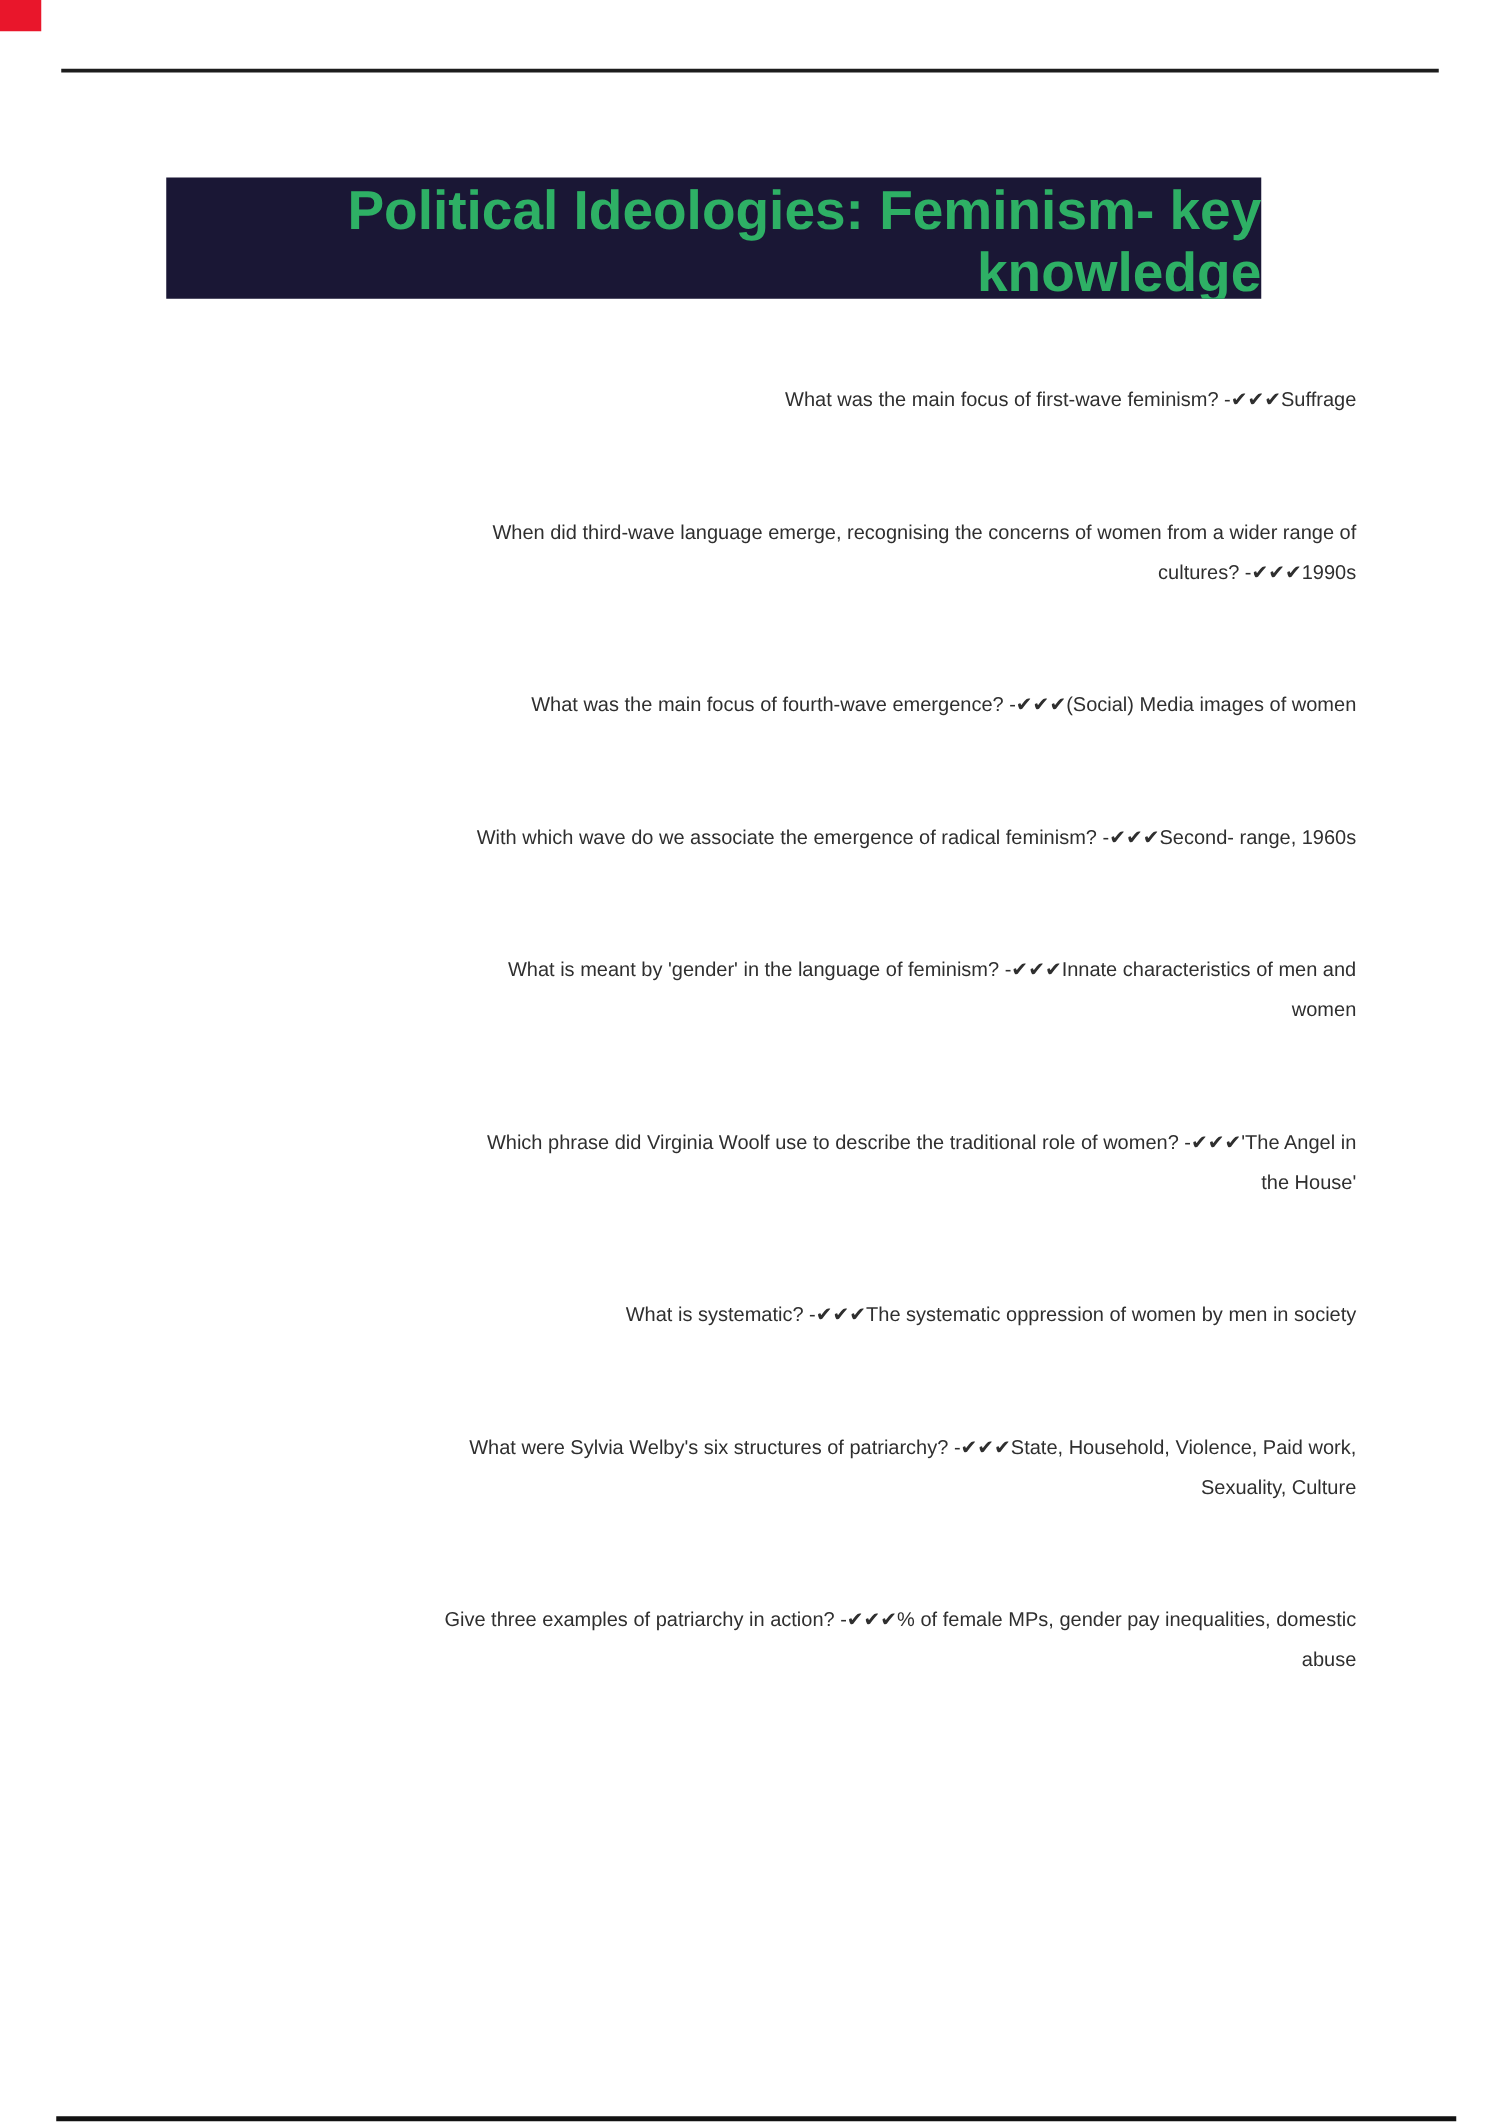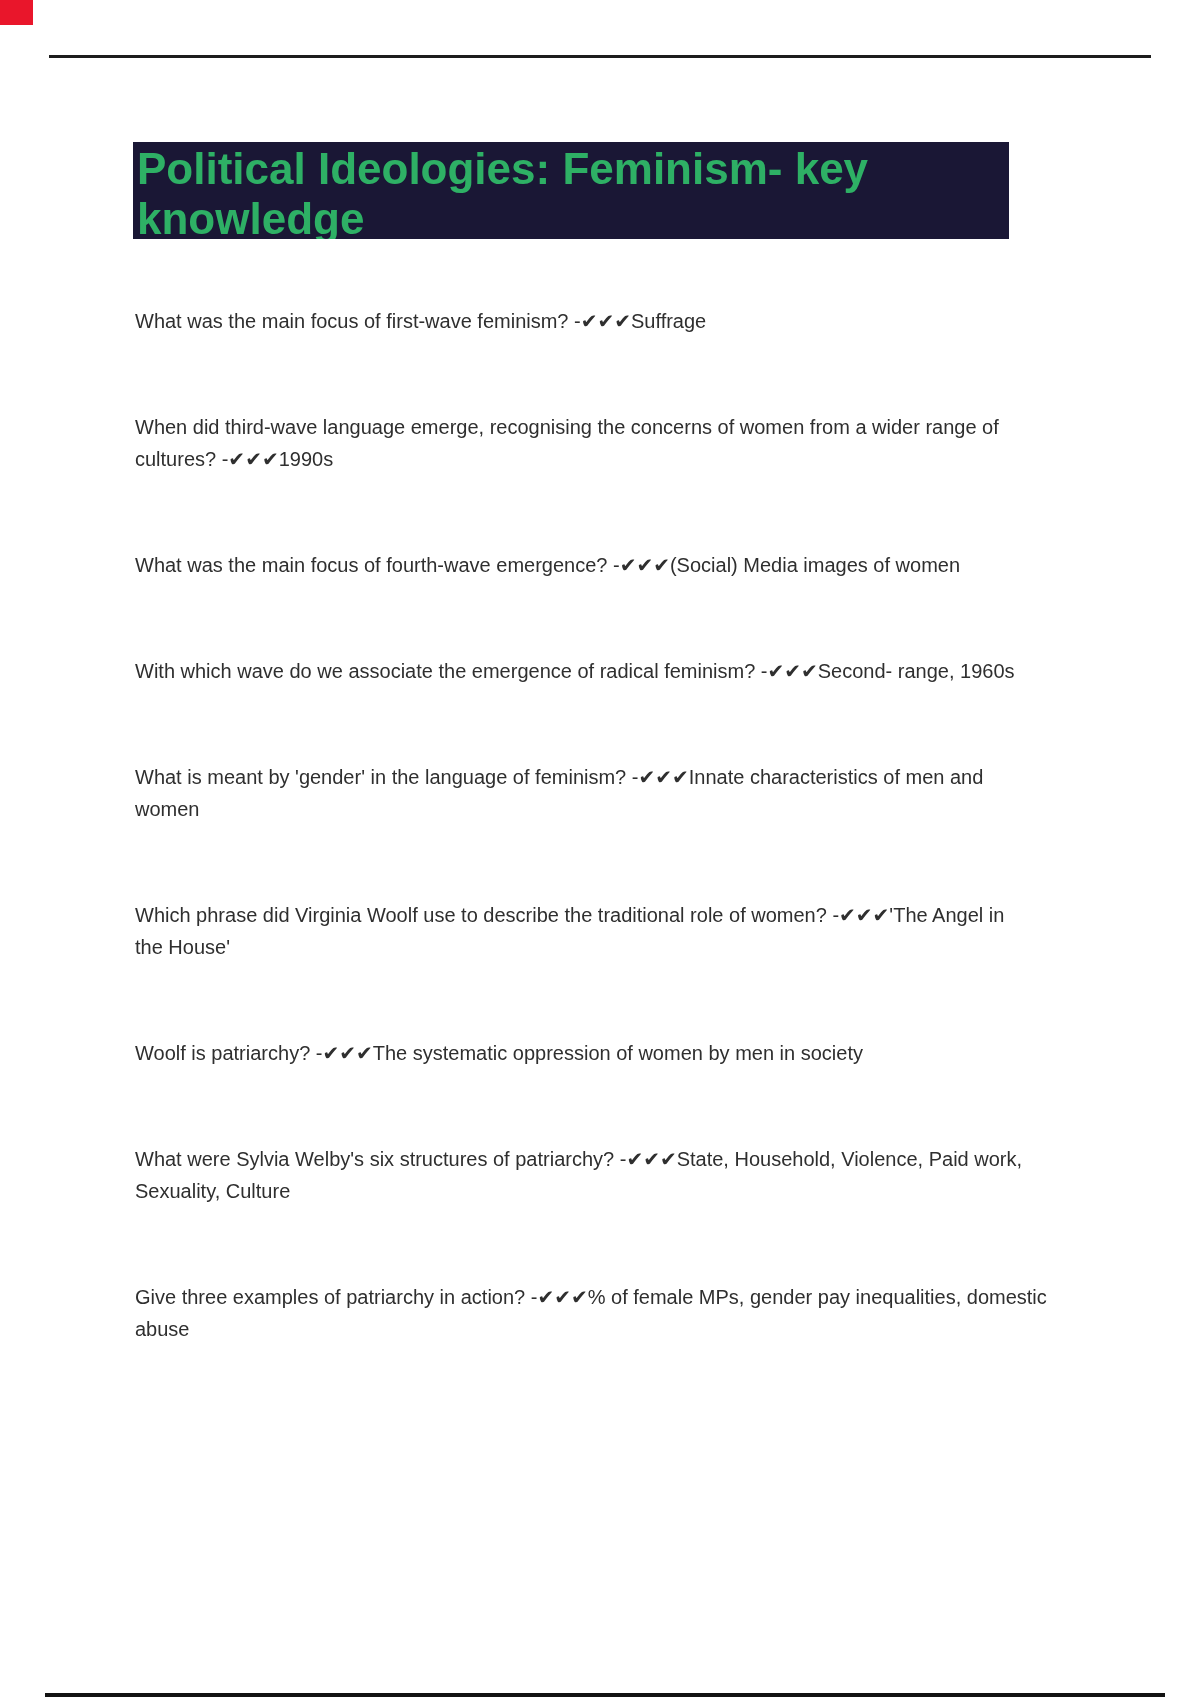--- a/index.html
+++ b/index.html
@@ -25,37 +25,38 @@
   .rule-bottom {
     position: absolute;
     left: 45px; top: 1693px;
     width: 1120px; height: 4px;
     background: #121212;
   }
   .content {
     position: absolute;
     left: 133px; top: 142px;
     width: 960px;
+    text-align: right;
   }
   .header-box {
     width: 876px; height: 97px;
     box-sizing: border-box;
     padding: 2px 0 0 4px;
     overflow: hidden;
   }
   .header-title {
     font-size: 44px;
     font-weight: bold;
     line-height: 50px;
     white-space: pre-line;
     letter-spacing: 0px;
   }
   .qa-list { margin-top: 66px; }
   .qa-item {
-    font-size: 20px;
+    font-size: 16px;
     line-height: 32px;
     color: #2f2f2f;
     white-space: pre-line;
     margin: 0 0 74px 2px;
     width: 950px;
   }
 </style>
 </head>
 <body>
 
@@ -73,21 +74,21 @@
   <div class="qa-list">
     <div class="qa-item">What was the main focus of first-wave feminism? -✔✔✔Suffrage</div>
     <div class="qa-item">When did third-wave language emerge, recognising the concerns of women from a wider range of
 cultures? -✔✔✔1990s</div>
     <div class="qa-item">What was the main focus of fourth-wave emergence? -✔✔✔(Social) Media images of women</div>
     <div class="qa-item">With which wave do we associate the emergence of radical feminism? -✔✔✔Second- range, 1960s</div>
     <div class="qa-item">What is meant by 'gender' in the language of feminism? -✔✔✔Innate characteristics of men and
 women</div>
     <div class="qa-item">Which phrase did Virginia Woolf use to describe the traditional role of women? -✔✔✔'The Angel in
 the House'</div>
-    <div class="qa-item">Woolf is patriarchy? -✔✔✔The systematic oppression of women by men in society</div>
+    <div class="qa-item">What is systematic? -✔✔✔The systematic oppression of women by men in society</div>
     <div class="qa-item">What were Sylvia Welby's six structures of patriarchy? -✔✔✔State, Household, Violence, Paid work,
 Sexuality, Culture</div>
     <div class="qa-item">Give three examples of patriarchy in action? -✔✔✔% of female MPs, gender pay inequalities, domestic
 abuse</div>
   </div>
 
 </div>
 
 <div class="rule-bottom"></div>
 

